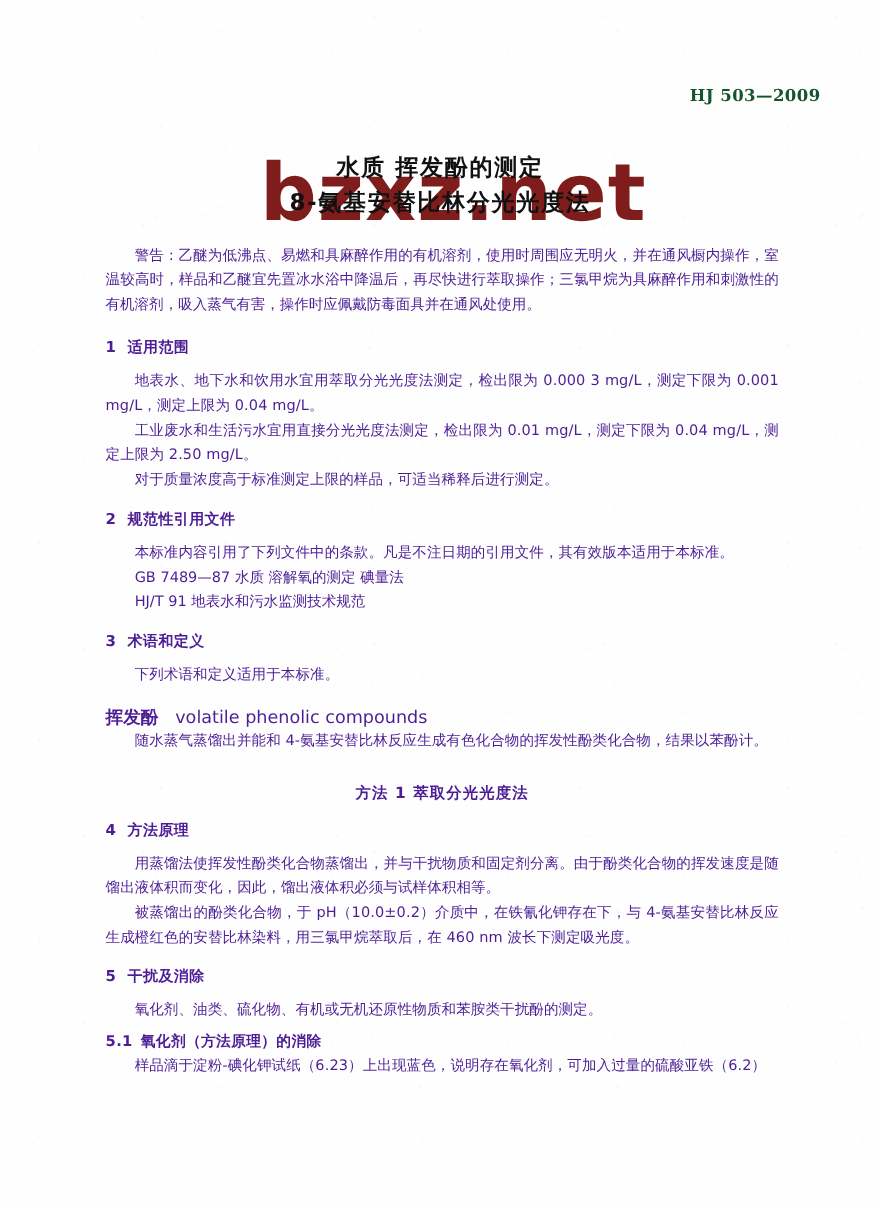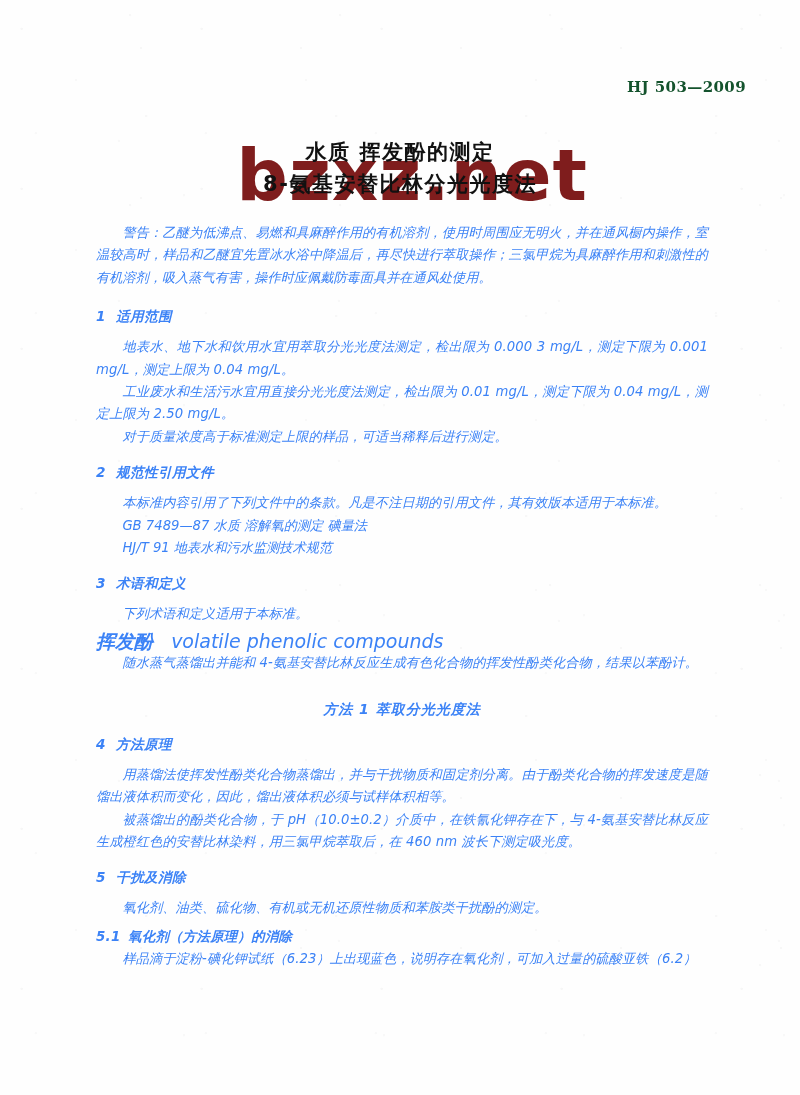--- a/index.html
+++ b/index.html
@@ -79,23 +79,22 @@
     line-height: 32px;
   }
   .body-col {
     position: absolute;
     left: 96px;
     top: 222px;
     width: 612px;
   }
   p, .h, .sub-h, .center-h, .ref, .term {
     margin: 0;
-    color: #3b82f6;
-    font-family: "DejaVu Sans", "Liberation Sans", sans-serif;
-    font-style: italic;
+    color: #4c1d95;
+    font-family: "DejaVu Sans", "Liberation Sans", sans-serif;
   }
   .para {
     font-size: 13.2px;
     line-height: 22.4px;
     text-align: justify;
     text-indent: 2em;
     letter-spacing: 0.1px;
   }
   .warn {
     font-size: 13.2px;
@@ -128,24 +127,24 @@
     letter-spacing: 1px;
     margin-top: 26px;
     margin-bottom: 14px;
   }
   .ref {
     font-size: 13.2px;
     line-height: 22.4px;
     text-indent: 2em;
   }
   .term {
-    font-size: 19px;
-    line-height: 22.4px;
-    font-weight: 700;
-    margin-top: 4px;
+    font-size: 16px;
+    line-height: 22.4px;
+    font-weight: 700;
+    margin-top: 15px;
   }
   .term .en { font-weight: 400; }
 </style>
 </head>
 <body>
 
 <div class="page">
   <div class="page-noise"></div>
 
   <div class="watermark">bzxz.net</div>

